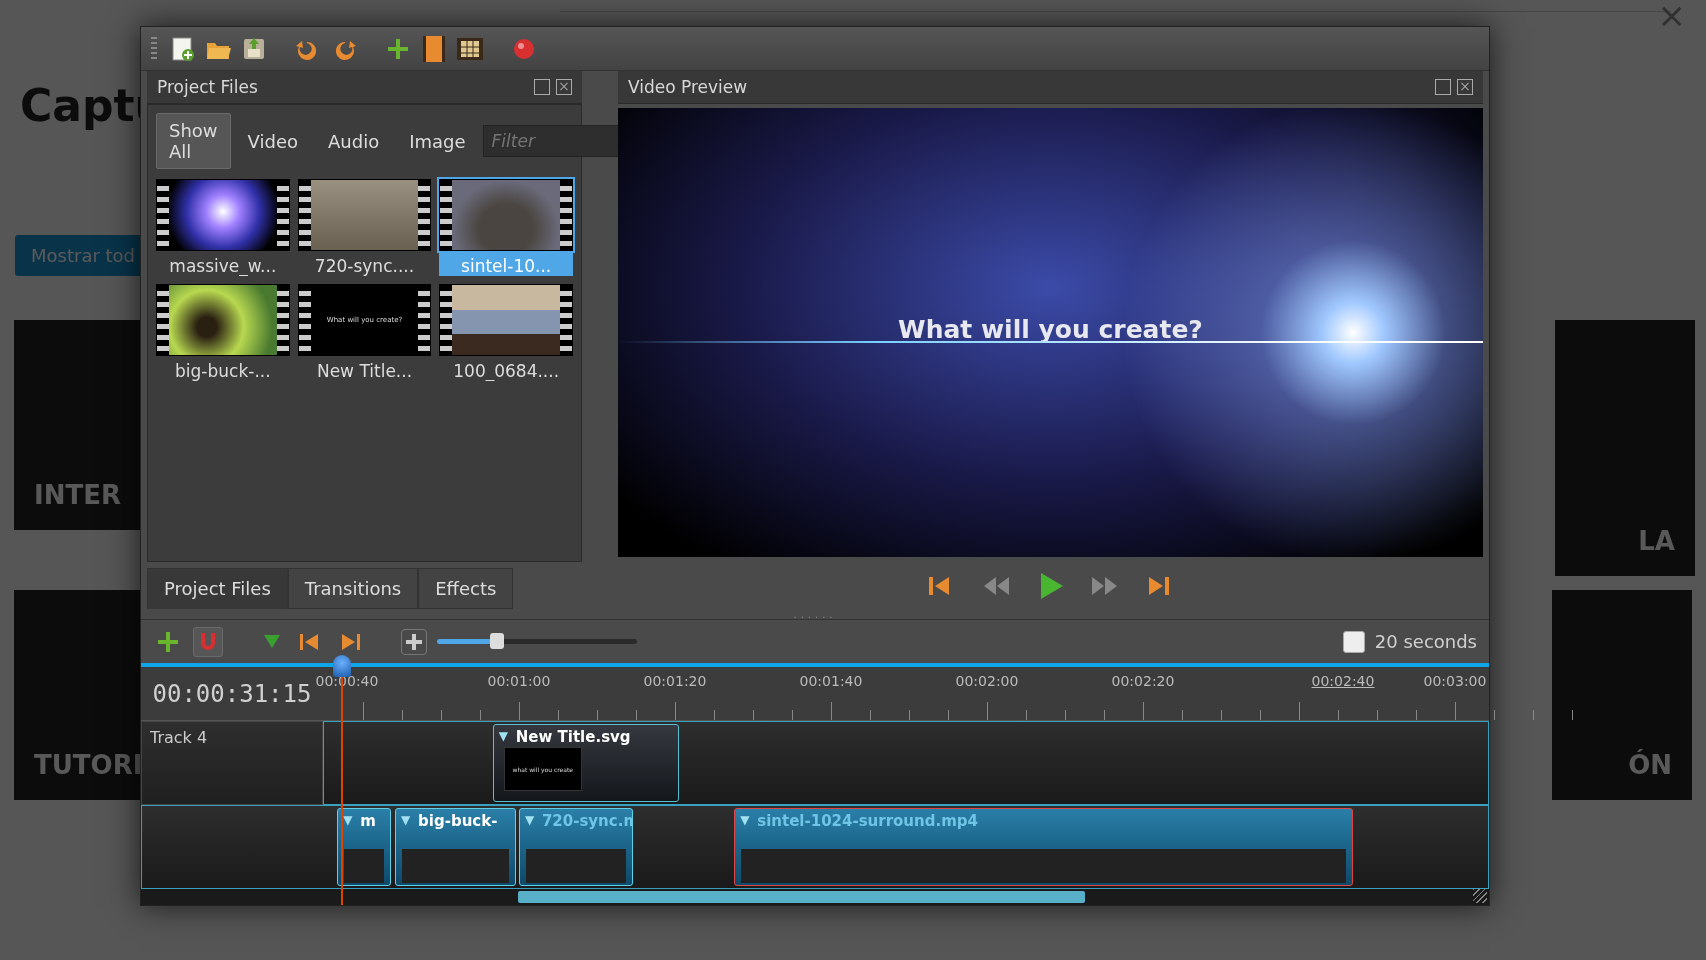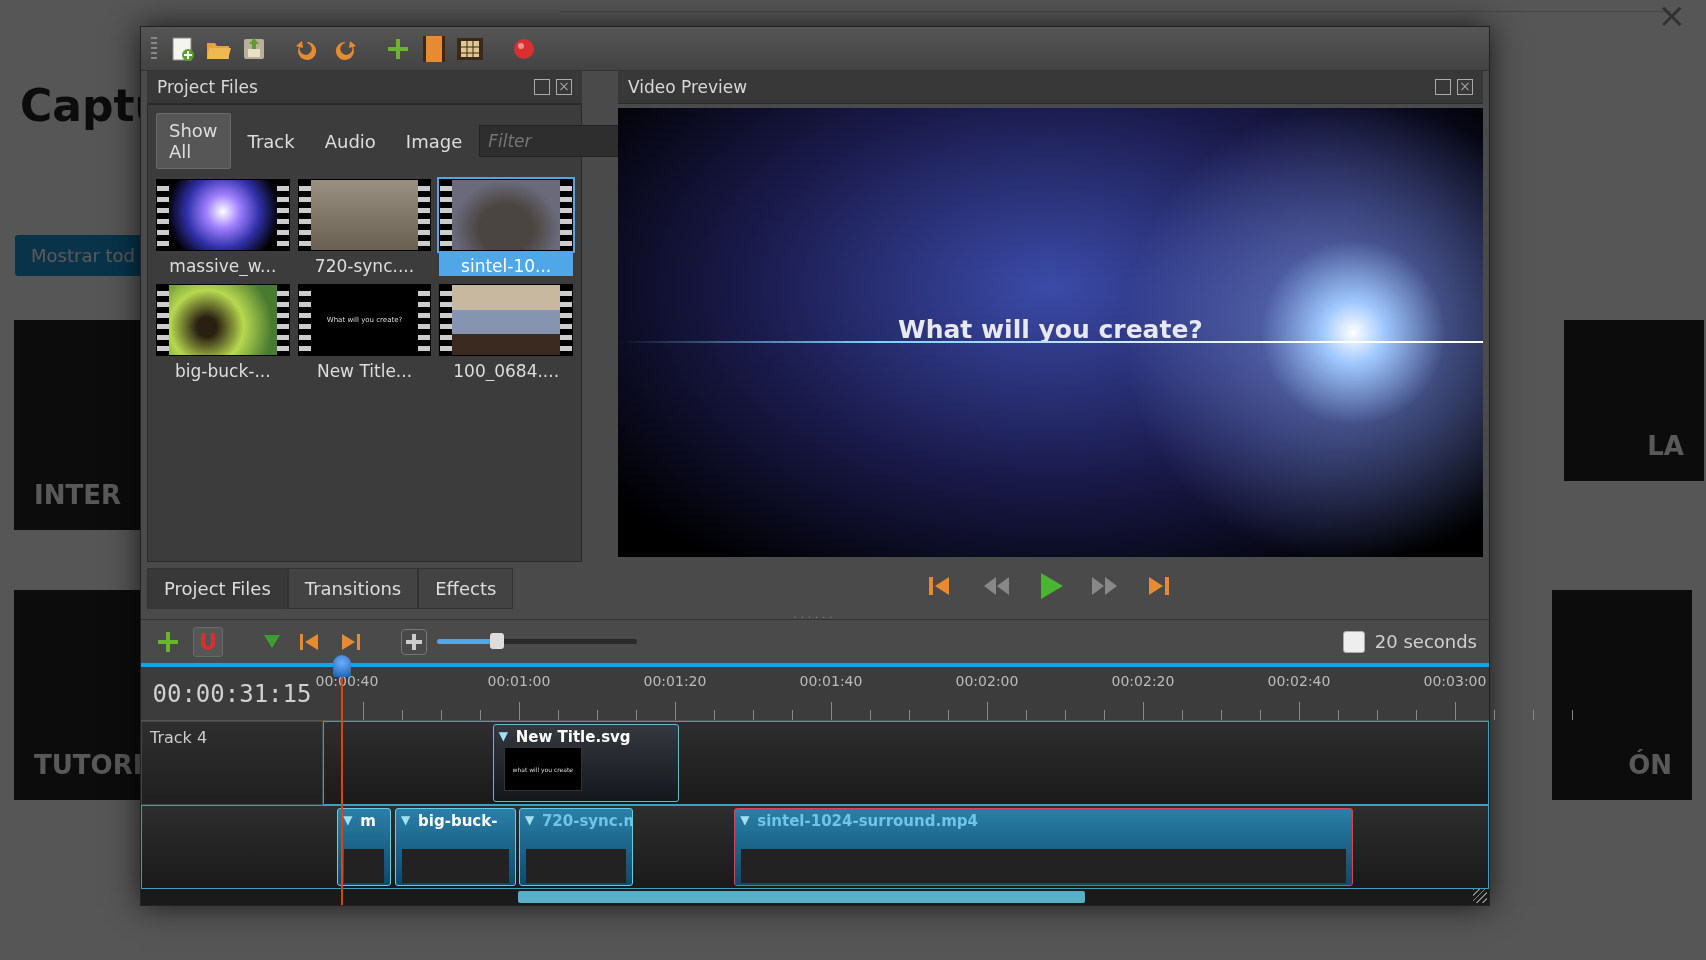--- a/index.html
+++ b/index.html
@@ -104,21 +104,21 @@
   <div class="bp-row"></div>
   <div class="bp-close">×</div>
   <div class="bp-title">Captur</div>
   <div class="bp-btn">Mostrar tod</div>
   <div class="bp-card" style="top:320px;left:14px;width:280px;height:210px">
       <span>INTER</span>
     </div>
   <div class="bp-card" style="top:590px;left:14px;width:280px;height:210px">
       <span>TUTORI</span>
     </div>
-  <div class="bp-card" style="top:320px;right:2px;width:140px;height:161px;justify-content:end">
+  <div class="bp-card" style="top:320px;right:11px;width:140px;height:256px;justify-content:end">
       <span>LA</span>
     </div>
   <div class="bp-card" style="top:590px;right:14px;width:140px;height:210px;justify-content:end">
       <span>ÓN</span>
     </div>
 </div>
 
 <div class="app">
 
   <div class="tbar">
@@ -187,21 +187,21 @@
     <div class="mid-left">
       <div class="panel-hd">
         <span>Project Files</span>
           <span class="sp"></span>
         <div class="win-ic"></div>
         <div class="win-ic close"></div>
       </div>
       <div class="pf-box">
         <div class="pf-filters">
           <div class="pf-tab active">Show All</div>
-          <div class="pf-tab">Track</div>
+          <div class="pf-tab">Video</div>
           <div class="pf-tab">Audio</div>
           <div class="pf-tab">Image</div>
           <input class="pf-input" placeholder="Filter" style="">
           <div class="tb-ic">
               <svg width="22" height="22">
                 <path d="M4 18l10-10 4 4-10 10z" fill="#c8b898"></path>
                 <path d="M14 8l4-4 3 3-4 4z" fill="#8a7a5a"></path>
               </svg>
             </div>
         </div>
@@ -381,21 +381,21 @@
           <div class="ruler-major" style="left: 664px;">00:02:00</div>
           <div class="tick maj" style="left: 664px;"></div>
           <div class="tick min" style="left: 703px;"></div>
           <div class="tick min" style="left: 742px;"></div>
           <div class="tick min" style="left: 781px;"></div>
           <div class="ruler-major" style="left: 820px;">00:02:20</div>
           <div class="tick maj" style="left: 820px;"></div>
           <div class="tick min" style="left: 859px;"></div>
           <div class="tick min" style="left: 898px;"></div>
           <div class="tick min" style="left: 937px;"></div>
-          <div class="ruler-major" style="left: 976px;">00:02:40</div>
+          <div class="ruler-major" style="left: 1020px; text-decoration: underline;">00:02:40</div>
           <div class="tick maj" style="left: 976px;"></div>
           <div class="tick min" style="left: 1015px;"></div>
           <div class="tick min" style="left: 1054px;"></div>
           <div class="tick min" style="left: 1093px;"></div>
           <div class="ruler-major" style="left: 1132px;">00:03:00</div>
           <div class="tick maj" style="left: 1132px;"></div>
           <div class="tick min" style="left: 1171px;"></div>
           <div class="tick min" style="left: 1210px;"></div>
           <div class="tick min" style="left: 1249px;"></div>
         </div>

